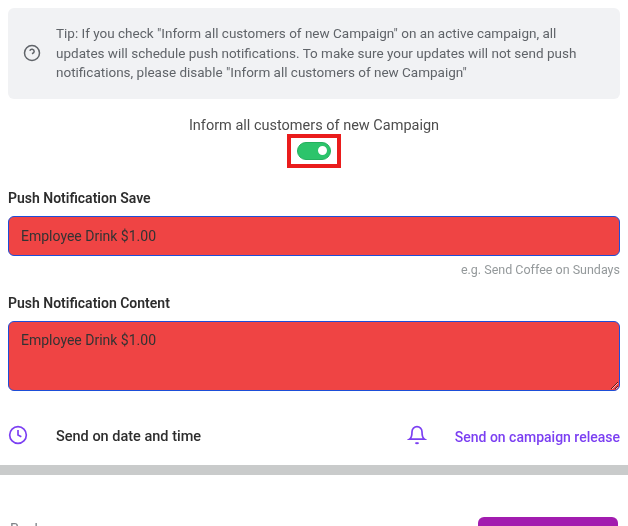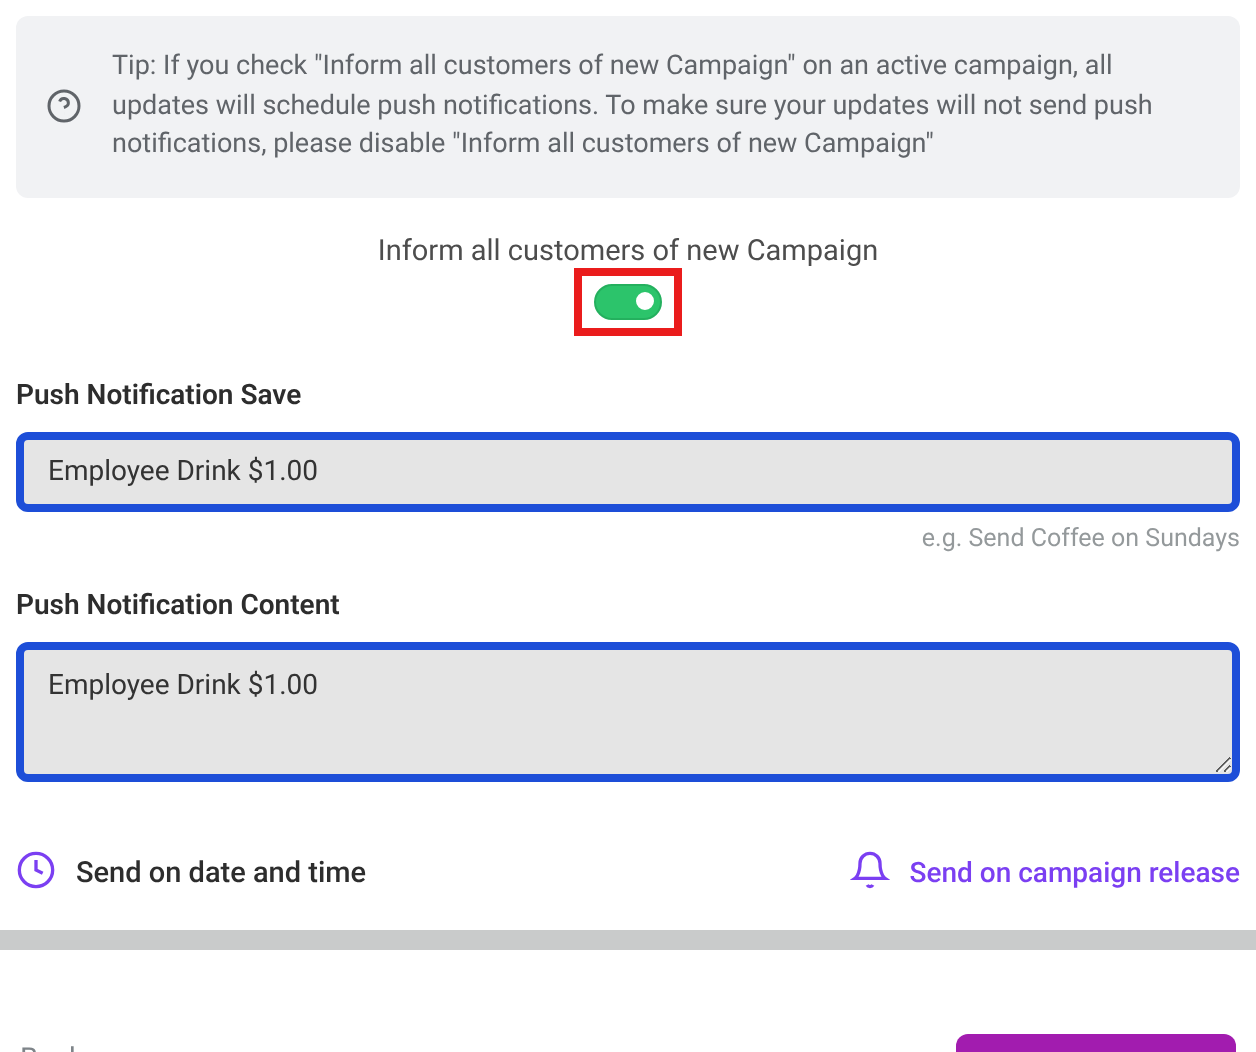--- a/index.html
+++ b/index.html
@@ -71,27 +71,27 @@
       box-sizing: border-box;
     }
     .field-label {
       font-weight: 600;
       font-size: 14px;
       color: #2d2d2d;
       margin-bottom: 10px;
     }
     .text-input, .textarea-input {
       width: 100%;
-      border: 4px solid #1d4ed8;
+      border: 1px solid #1d4ed8;
       border-radius: 6px;
       padding: 10px 12px;
       font-size: 14px;
       color: #333;
       font-family: inherit;
-      background: #e5e5e5;
+      background: #ef4444;
     }
     .text-input { height: 40px; }
     .textarea-input {
       height: 70px;
       resize: both;
     }
     .helper-text {
       text-align: right;
       font-size: 12.5px;
       color: #94999b;
@@ -101,21 +101,21 @@
     .section-gap { margin-bottom: 30px; }
     .send-options {
       display: flex;
       justify-content: space-between;
       align-items: center;
       margin-bottom: 16px;
     }
     .send-option {
       display: flex;
       align-items: center;
-      gap: 10px;
+      gap: 28px;
       cursor: pointer;
     }
     .send-option-label-dark {
       font-size: 14.5px;
       font-weight: 500;
       color: #2d2d2d;
     }
     .send-option-label-purple {
       font-size: 14px;
       font-weight: 500;

